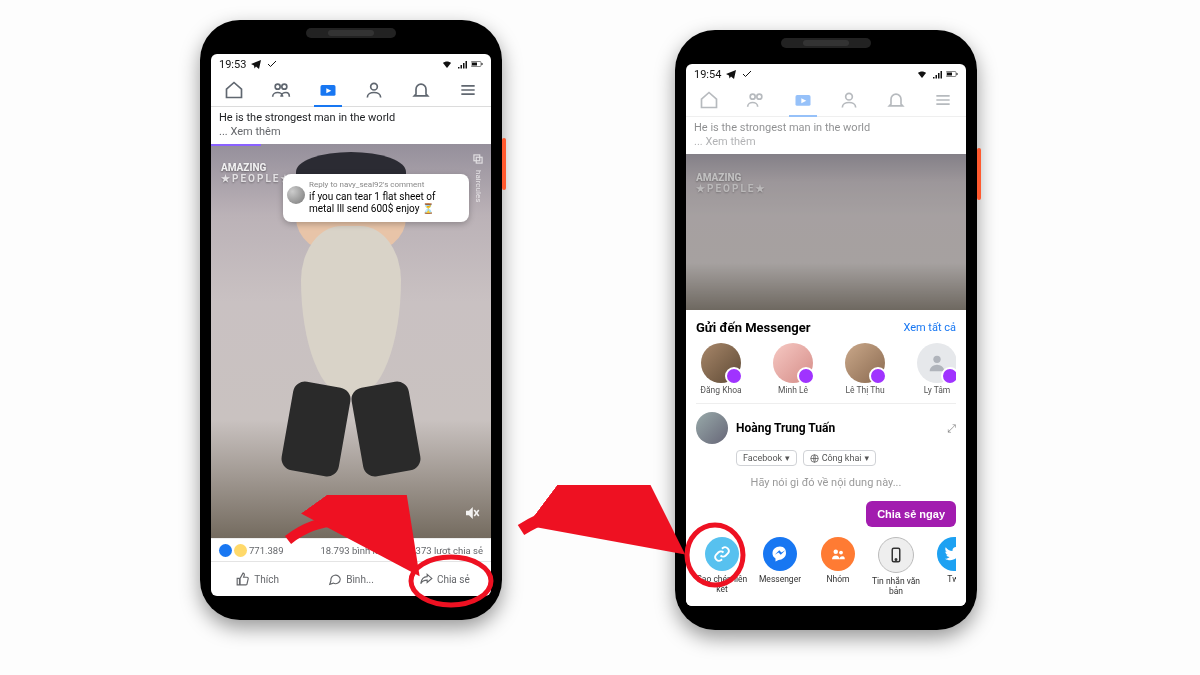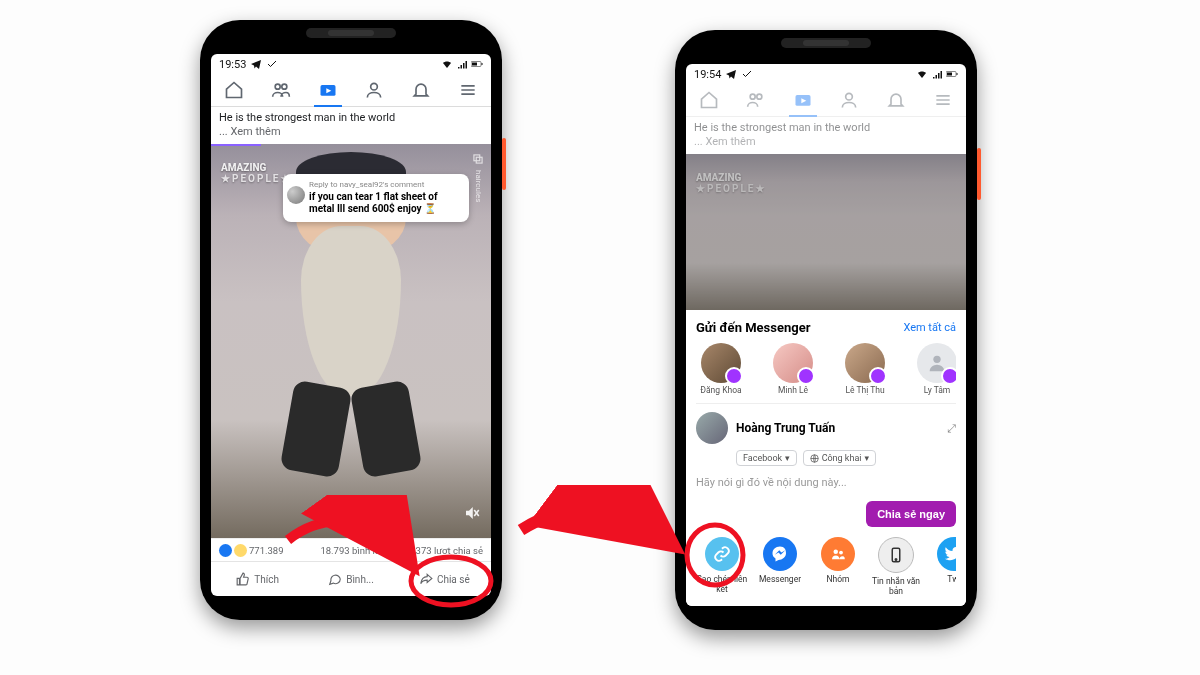--- a/index.html
+++ b/index.html
@@ -46,21 +46,21 @@
   .video .head .gl{position:absolute;width:58px;height:90px;background:#2a2a2a;border-radius:12px;}
   .video .head .gl.l{left:-4px;top:20px;transform:rotate(10deg);}
   .video .head .gl.r{right:-4px;top:20px;transform:rotate(-10deg);}
   .video .mute{position:absolute;right:10px;bottom:12px;color:#fff;opacity:.9;}
   .video .mute svg{width:18px;height:18px;}
 
   
   .bubble{position:absolute;left:72px;top:30px;width:152px;background:#fff;border-radius:8px;padding:6px 8px 6px 26px;box-shadow:0 2px 6px rgba(0,0,0,.25);font-size:10px;line-height:1.25;}
   .bubble .av{position:absolute;left:4px;top:12px;width:18px;height:18px;border-radius:50%;background:radial-gradient(circle at 30% 30%,#ccc,#777);}
   .bubble .reply{font-size:8px;color:#888;margin-bottom:1px;display:block;}
-  .bubble b{font-weight:700;text-align:right;}
+  .bubble b{font-weight:400;text-align:right;}
 
   
   .engage{height:22px;background:#fff;border-top:1px solid #eee;display:flex;align-items:center;justify-content:space-between;padding:0 8px;font-size:9.5px;color:#65676b;}
   .engage .react{display:flex;align-items:center;gap:2px;}
   .engage .react .ic{width:13px;height:13px;border-radius:50%;display:inline-block;}
   .engage .react .like{background:#1877f2;}
   .engage .react .wow{background:#ffd96a;}
 
   
   .actions{height:34px;display:flex;align-items:center;border-top:1px solid #e4e4e4;}
@@ -80,21 +80,21 @@
   .arrow-circle{width:40px;height:40px;border-radius:50%;margin:0 auto;border:1px solid #ccc;display:flex;align-items:center;justify-content:center;}
   .arrow-circle svg{width:18px;height:18px;}
 
   .compose{border-top:1px solid #eee;padding-top:8px;}
   .compose .who{display:flex;align-items:center;gap:8px;}
   .compose .who .pic{width:32px;height:32px;border-radius:50%;background:linear-gradient(135deg,#9aa,#667);}
   .compose .who .name{font-weight:700;font-size:12px;}
   .compose .who .expand{margin-left:auto;color:#888;font-size:11px;}
   .chips{display:flex;gap:6px;margin:6px 0 0 40px;}
   .chip{border:1px solid #d0d2d6;border-radius:4px;padding:2px 6px;font-size:9px;color:#555;display:flex;align-items:center;gap:3px;}
-  .compose .ph{color:#9a9a9a;font-size:11px;margin:10px 0 12px 0;}
+  .compose .ph{color:#9a9a9a;font-size:11px;margin:10px 0 12px 0;text-align:center;}
   .compose .share-now{margin-left:auto;background:#a21caf;color:#fff;border:none;border-radius:6px;padding:7px 11px;font-size:11px;font-weight:600;display:block;}
 
   .share-targets{display:flex;gap:6px;margin-top:10px;overflow:hidden;}
   .target{flex:0 0 52px;text-align:center;font-size:8.5px;color:#333;}
   .target .ticon{width:34px;height:34px;border-radius:50%;margin:0 auto 3px;display:flex;align-items:center;justify-content:center;color:#fff;}
   .ticon.link{background:#57c1ef;}
   .ticon.msgr{background:#1877f2;}
   .ticon.grp{background:#ff7b33;}
   .ticon.sms{background:#eee;color:#333;border:1px solid #bbb;}
   .ticon.tw{background:#1da1f2;}

